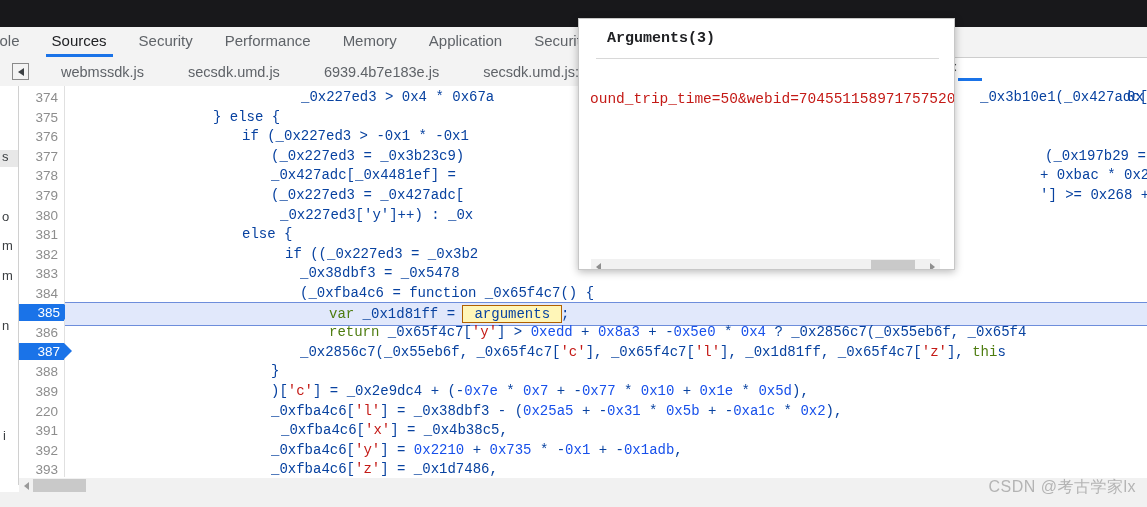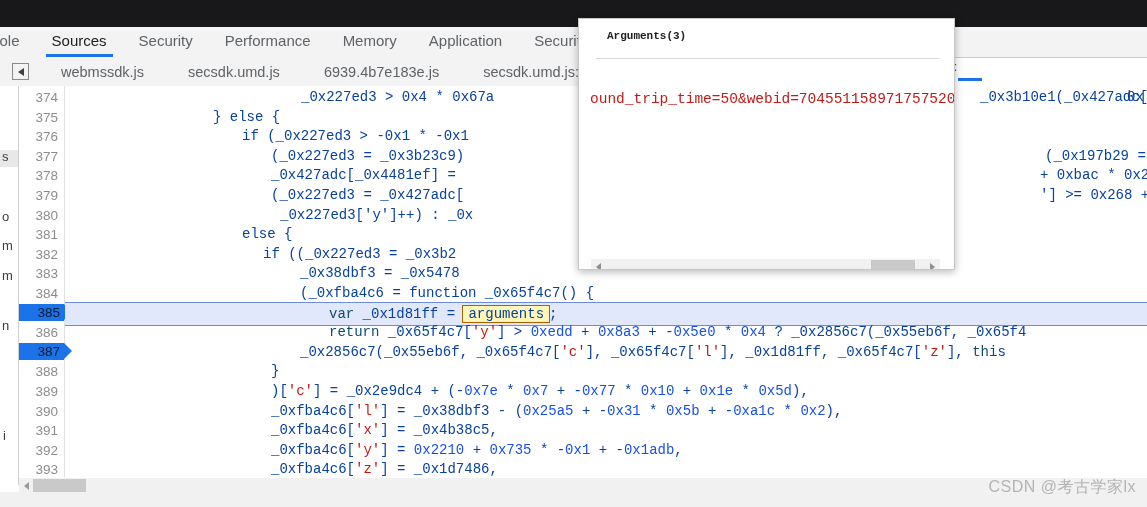--- a/index.html
+++ b/index.html
@@ -91,45 +91,45 @@
   .lnmark{
     position:absolute;left:-19px;width:64px;height:17px;
     background:#1a73e8;
   }
   .lnmark:after{
     content:"";position:absolute;right:-8px;top:0;
     width:0;height:0;border-top:8.5px solid transparent;
     border-bottom:8.5px solid transparent;border-left:8px solid #1a73e8;
   }
   .lnmark .lntxt{
-    position:absolute;right:4px;top:-1px;color:#0f172a;font-size:13.5px;
+    position:absolute;right:4px;top:-1px;color:#ffffff;font-size:13.5px;
     font-family:"Liberation Sans","DejaVu Sans",sans-serif;line-height:19px;
   }
 
   .codearea{
     position:absolute;left:46px;top:0;width:1082px;height:399px;overflow:hidden;
   }
   .cline{
     position:absolute;left:0;white-space:pre;
     font-size:14px;line-height:19.6px;height:19.6px;
     font-family:"Liberation Mono","DejaVu Sans Mono",monospace;
     color:#0842a0;
   }
   .cline.hl{
     background:#e1e8fb;width:1082px;
     border-top:1px solid #6d8ddb;border-bottom:1px solid #6d8ddb;
     box-sizing:content-box;
   }
-  .kw{color:#0c4a6e;margin-top:12px;}
+  .kw{color:#4d7c0f;margin-top:12px;}
   .str{color:#c41a16;}
   .num{color:#1750eb;}
   .plain{color:#0842a0;}
   .argbox{
     background:#fff6b8;border:1px solid #b06000;
-    padding:0 5px;margin:0 -1px;color:#0842a0;
+    padding:0 11px;margin:0 -1px;color:#0842a0;
   }
 
   
   .hscroll{
     position:absolute;left:19px;top:477px;width:1128px;height:15px;
     background:#f1f1f1;border-top:1px solid #ffffff;
   }
   .hscroll .arrowL{
     position:absolute;left:5px;top:4px;width:0;height:0;
     border-top:4px solid transparent;border-bottom:4px solid transparent;
@@ -145,21 +145,21 @@
   
   .popup{
     position:absolute;left:578px;top:18px;width:377px;height:252px;
     background:#ffffff;border:1px solid #c7c7c7;
     box-shadow:0 2px 8px rgba(0,0,0,.28);
     box-sizing:border-box;overflow:hidden;
   }
   .popup-title{
     position:absolute;left:28px;top:11px;
     font-family:"Liberation Mono","DejaVu Sans Mono",monospace;
-    font-size:11px;font-weight:bold;color:#202124;
+    font-size:15px;font-weight:bold;color:#202124;
   }
   .popup-divider{
     position:absolute;left:17px;top:39px;width:343px;height:1px;background:#d8d8d8;
   }
   .popup-value{
     position:absolute;left:11px;top:72px;
     font-family:"Liberation Mono","DejaVu Sans Mono",monospace;
     font-size:14.5px;color:#c41a16;white-space:pre;
   }
   .popup-scroll{
@@ -254,21 +254,21 @@
       </div>
 
       <div class="ln" style="top:237.2px;text-align:right;">386</div>
 
       <div class="lnmark" style="top:257px;">
         <span class="lntxt">387</span>
       </div>
 
       <div class="ln" style="top:276.4px;margin-left:8px;">388</div>
       <div class="ln" style="top:296px;">389</div>
-      <div class="ln" style="top:315.6px;">390</div>
+      <div class="ln" style="top:315.6px;">220</div>
       <div class="ln" style="top:335.2px;">391</div>
       <div class="ln" style="top:354.8px;">392</div>
       <div class="ln" style="top:374.4px;">393</div>
       <div class="ln" style="top:394px;">394</div>
     </div>
 
     <div class="codearea">
 
       <div class="cline" style="top:2px;left:236px;">_0x227ed3 &gt; 0x4 * 0x67a</div>
 
@@ -279,41 +279,41 @@
       <div class="cline" style="top:60.8px;left:206px;">(_0x227ed3 = _0x3b23c9)</div>
 
       <div class="cline" style="top:80.4px;left:206px;">_0x427adc[_0x4481ef] =</div>
 
       <div class="cline" style="top:100px;left:206px;">(_0x227ed3 = _0x427adc[</div>
 
       <div class="cline" style="top:119.6px;left:215px;">_0x227ed3['y']++) : _0x</div>
 
       <div class="cline" style="top:139.2px;left:177px;">else {</div>
 
-      <div class="cline" style="top:158.8px;left:198px;text-align:center;">if ((_0x227ed3 = _0x3b2</div>
+      <div class="cline" style="top:158.8px;left:220px;text-align:center;">if ((_0x227ed3 = _0x3b2</div>
 
       <div class="cline" style="top:178.4px;left:235px;">_0x38dbf3 = _0x5478</div>
 
       <div class="cline" style="top:198px;left:235px;">(_0xfba4c6 = function _0x65f4c7() {</div>
 
       <div class="cline hl" style="top:216px;left:0;padding-top:2px;">
         <span style="position:absolute;left:264px;top:2px;"><span class="kw">var</span><span class="plain"> _0x1d81ff = </span><span class="argbox">arguments</span><span class="plain">;</span></span>
       </div>
 
       <div class="cline" style="top:237.2px;left:264px;"><span class="kw">return</span><span class="plain"> _0x65f4c7[</span><span class="str">'y'</span><span class="plain">] &gt; </span><span class="num">0xedd</span><span class="plain"> + </span><span class="num">0x8a3</span><span class="plain"> + -</span><span class="num">0x5e0</span><span class="plain"> * </span><span class="num">0x4</span><span class="plain"> ? _0x2856c7(_0x55eb6f, _0x65f4</span></div>
 
       <div class="cline" style="top:257.2px;left:235px;"><span class="plain">_0x2856c7(_0x55eb6f, _0x65f4c7[</span><span class="str">'c'</span><span class="plain">], _0x65f4c7[</span><span class="str">'l'</span><span class="plain">], _0x1d81ff, _0x65f4c7[</span><span class="str">'z'</span><span class="plain">], </span><span class="kw">thi</span><span class="plain">s</span></div>
 
       <div class="cline" style="top:276.4px;left:206px;">}</div>
 
       <div class="cline" style="top:296px;left:206px;"><span class="plain">)[</span><span class="str">'c'</span><span class="plain">] = _0x2e9dc4 + (-</span><span class="num">0x7e</span><span class="plain"> * </span><span class="num">0x7</span><span class="plain"> + -</span><span class="num">0x77</span><span class="plain"> * </span><span class="num">0x10</span><span class="plain"> + </span><span class="num">0x1e</span><span class="plain"> * </span><span class="num">0x5d</span><span class="plain">),</span></div>
 
       <div class="cline" style="top:315.6px;left:206px;"><span class="plain">_0xfba4c6[</span><span class="str">'l'</span><span class="plain">] = _0x38dbf3 - (</span><span class="num">0x25a5</span><span class="plain"> + -</span><span class="num">0x31</span><span class="plain"> * </span><span class="num">0x5b</span><span class="plain"> + -</span><span class="num">0xa1c</span><span class="plain"> * </span><span class="num">0x2</span><span class="plain">),</span></div>
 
-      <div class="cline" style="top:335.2px;left:206px;"><span class="plain">_0xfba4c6[</span><span class="str">'x'</span><span class="plain">] = _0x4b38c5,</span></div>
+      <div class="cline" style="top:335.2px;left:216px;"><span class="plain">_0xfba4c6[</span><span class="str">'x'</span><span class="plain">] = _0x4b38c5,</span></div>
 
       <div class="cline" style="top:354.8px;left:206px;"><span class="plain">_0xfba4c6[</span><span class="str">'y'</span><span class="plain">] = </span><span class="num">0x2210</span><span class="plain"> + </span><span class="num">0x735</span><span class="plain"> * -</span><span class="num">0x1</span><span class="plain"> + -</span><span class="num">0x1adb</span><span class="plain">,</span></div>
 
       <div class="cline" style="top:374.4px;left:206px;"><span class="plain">_0xfba4c6[</span><span class="str">'z'</span><span class="plain">] = _0x1d7486,</span></div>
 
       <div class="cline" style="top:394px;left:206px;">_0x427adc[_0x4481ef] = _0xfba4c6,</div>
 
       <div class="cline" style="top:2px;left:1062px;">0x</div>
       <div class="cline" style="top:60.8px;left:980px;">(_0x197b29 = _0x427adc</div>
       <div class="cline" style="top:80.4px;left:975px;">+ 0xbac * 0x2 + 0xd05 ?</div>

